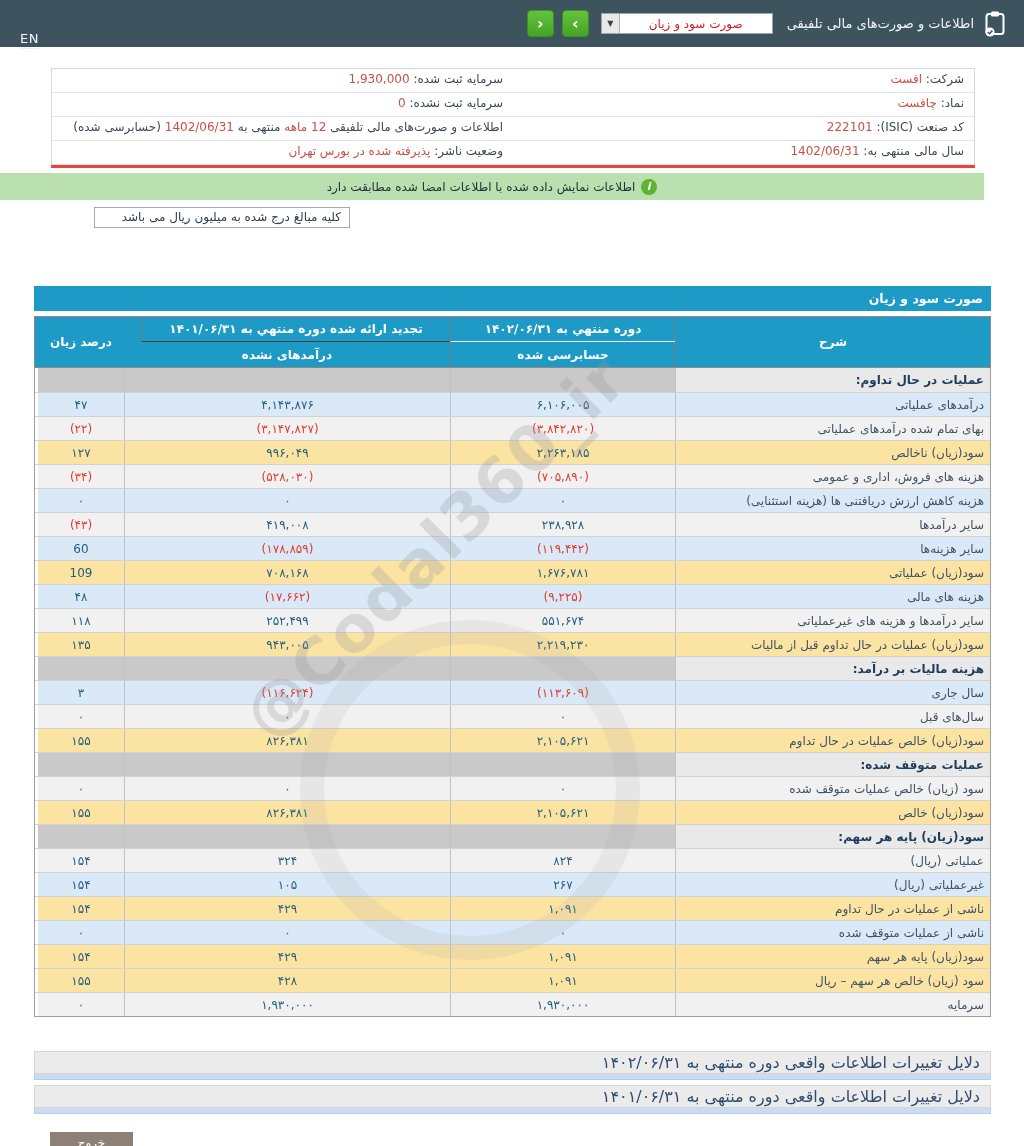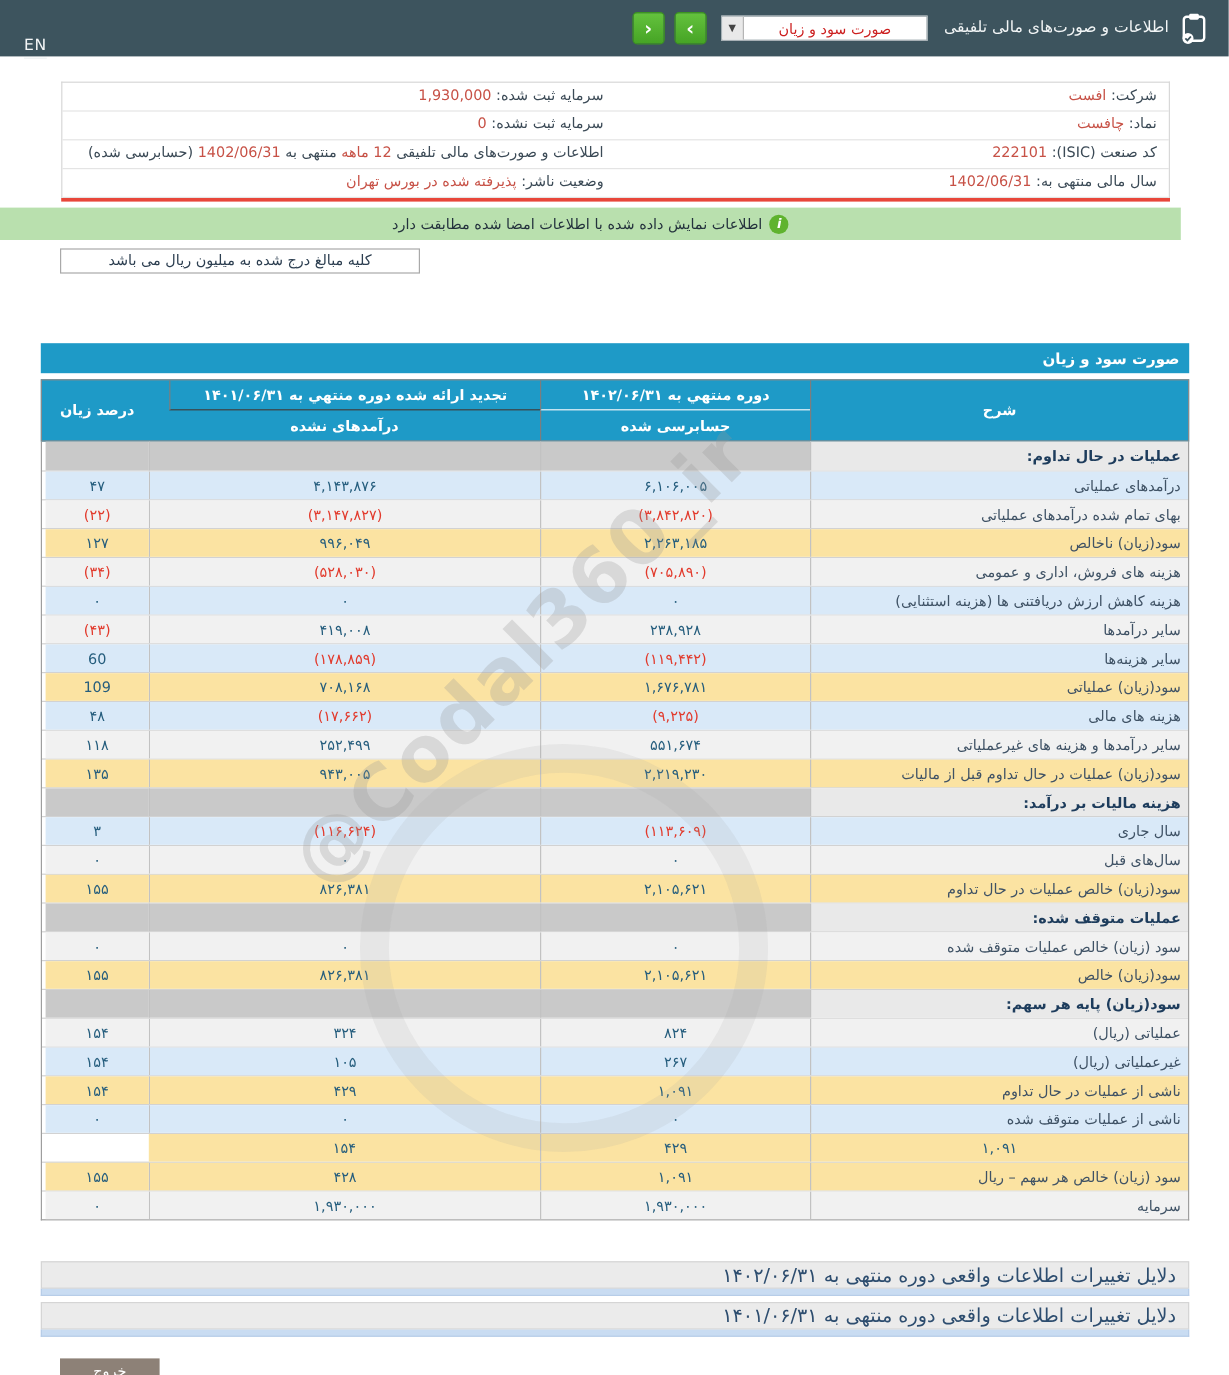--- a/index.html
+++ b/index.html
@@ -72,24 +72,24 @@
     gap:6px; color:#24323d; font-size:12px;
   }
   .info-circle {
     width:16px; height:16px; border-radius:50%;
     background:#5fb32e; color:#fff; font-size:11px; font-weight:bold;
     display:flex; align-items:center; justify-content:center;
     font-style:italic;
   }
   
   .note-box {
-    margin:7px 674px 0 50px; width:300px; height:21px;
+    margin:7px 674px 0 50px; width:256px; height:21px;
     border:1px solid #a9a9a9; background:#fff;
     color:#2c3e50; font-size:12px;
-    padding:2px 8px; text-align:center; white-space:nowrap;
+    padding:2px 8px; text-align:right; white-space:nowrap;
   }
   
   .fin-table {
     margin:58px 33px 0 34px; width:957px;
     position:relative;
   }
   .table-title {
     background:#1e9ac7; color:#fff; font-weight:bold;
     height:25px; line-height:25px; padding:0 8px;
     font-size:12.5px;
@@ -489,20 +489,21 @@
           <span class="num">۰</span>
         </div>
         <div class="cell cell-num">
           <span class="num">۰</span>
         </div>
         <div class="cell cell-num">
           <span class="num">۰</span>
         </div>
       </div>
       <div class="trow r-gold">
+        <div class="cell cell-desc">سود(زیان) پایه هر سهم</div>
         <div class="cell cell-num">
           <span class="num">۱,۰۹۱</span>
         </div>
         <div class="cell cell-num">
           <span class="num">۴۲۹</span>
         </div>
         <div class="cell cell-num">
           <span class="num">۱۵۴</span>
         </div>
       </div>

